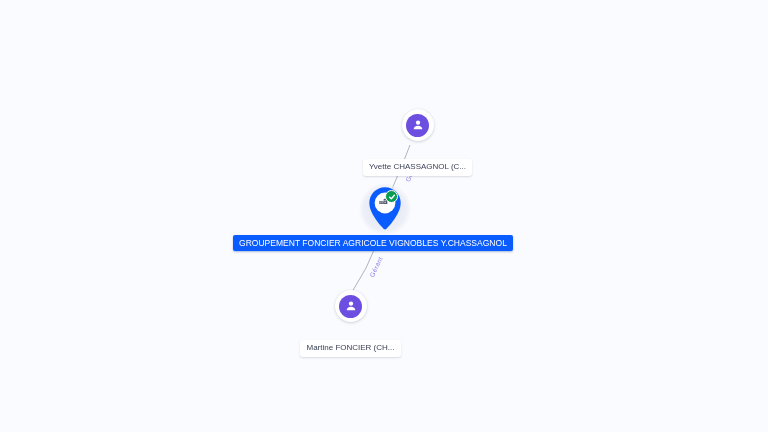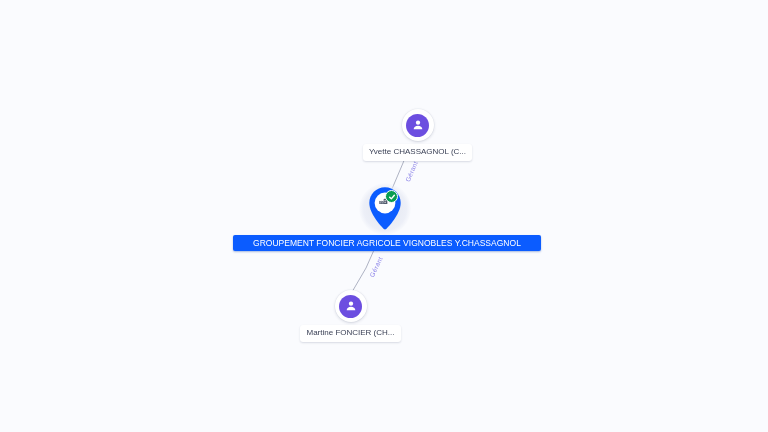--- a/index.html
+++ b/index.html
@@ -67,21 +67,21 @@
     border-radius: 50%;
     background: #6c4ee0;
     display: flex;
     align-items: center;
     justify-content: center;
   }
 
   .avatar-disc svg { display: block; }
 
   .node-label {
-    margin-top: 3px;
+    margin-top: 18px;
     background: #ffffff;
     color: #3c4257;
     font-size: 8px;
     line-height: 1;
     padding: 4px 6px 5px;
     border-radius: 3px;
     box-shadow: 0 1px 2px rgba(40,50,90,.16);
     white-space: nowrap;
     max-width: 124px;
     overflow: hidden;
@@ -135,21 +135,21 @@
   #company-label {
     position: absolute;
     left: 233px;
     top: 235px;
     height: 16px;
     background: #0b5cff;
     color: #ffffff;
     font-size: 8.5px;
     line-height: 16px;
     letter-spacing: .02px;
-    padding: 0 20px;
+    padding: 0 6px;
     border-radius: 2px;
     white-space: nowrap;
     box-shadow: 0 1px 2px rgba(11,60,160,.35);
   }
 </style>
 </head>
 <body>
 
 <div id="graph-canvas">
 

